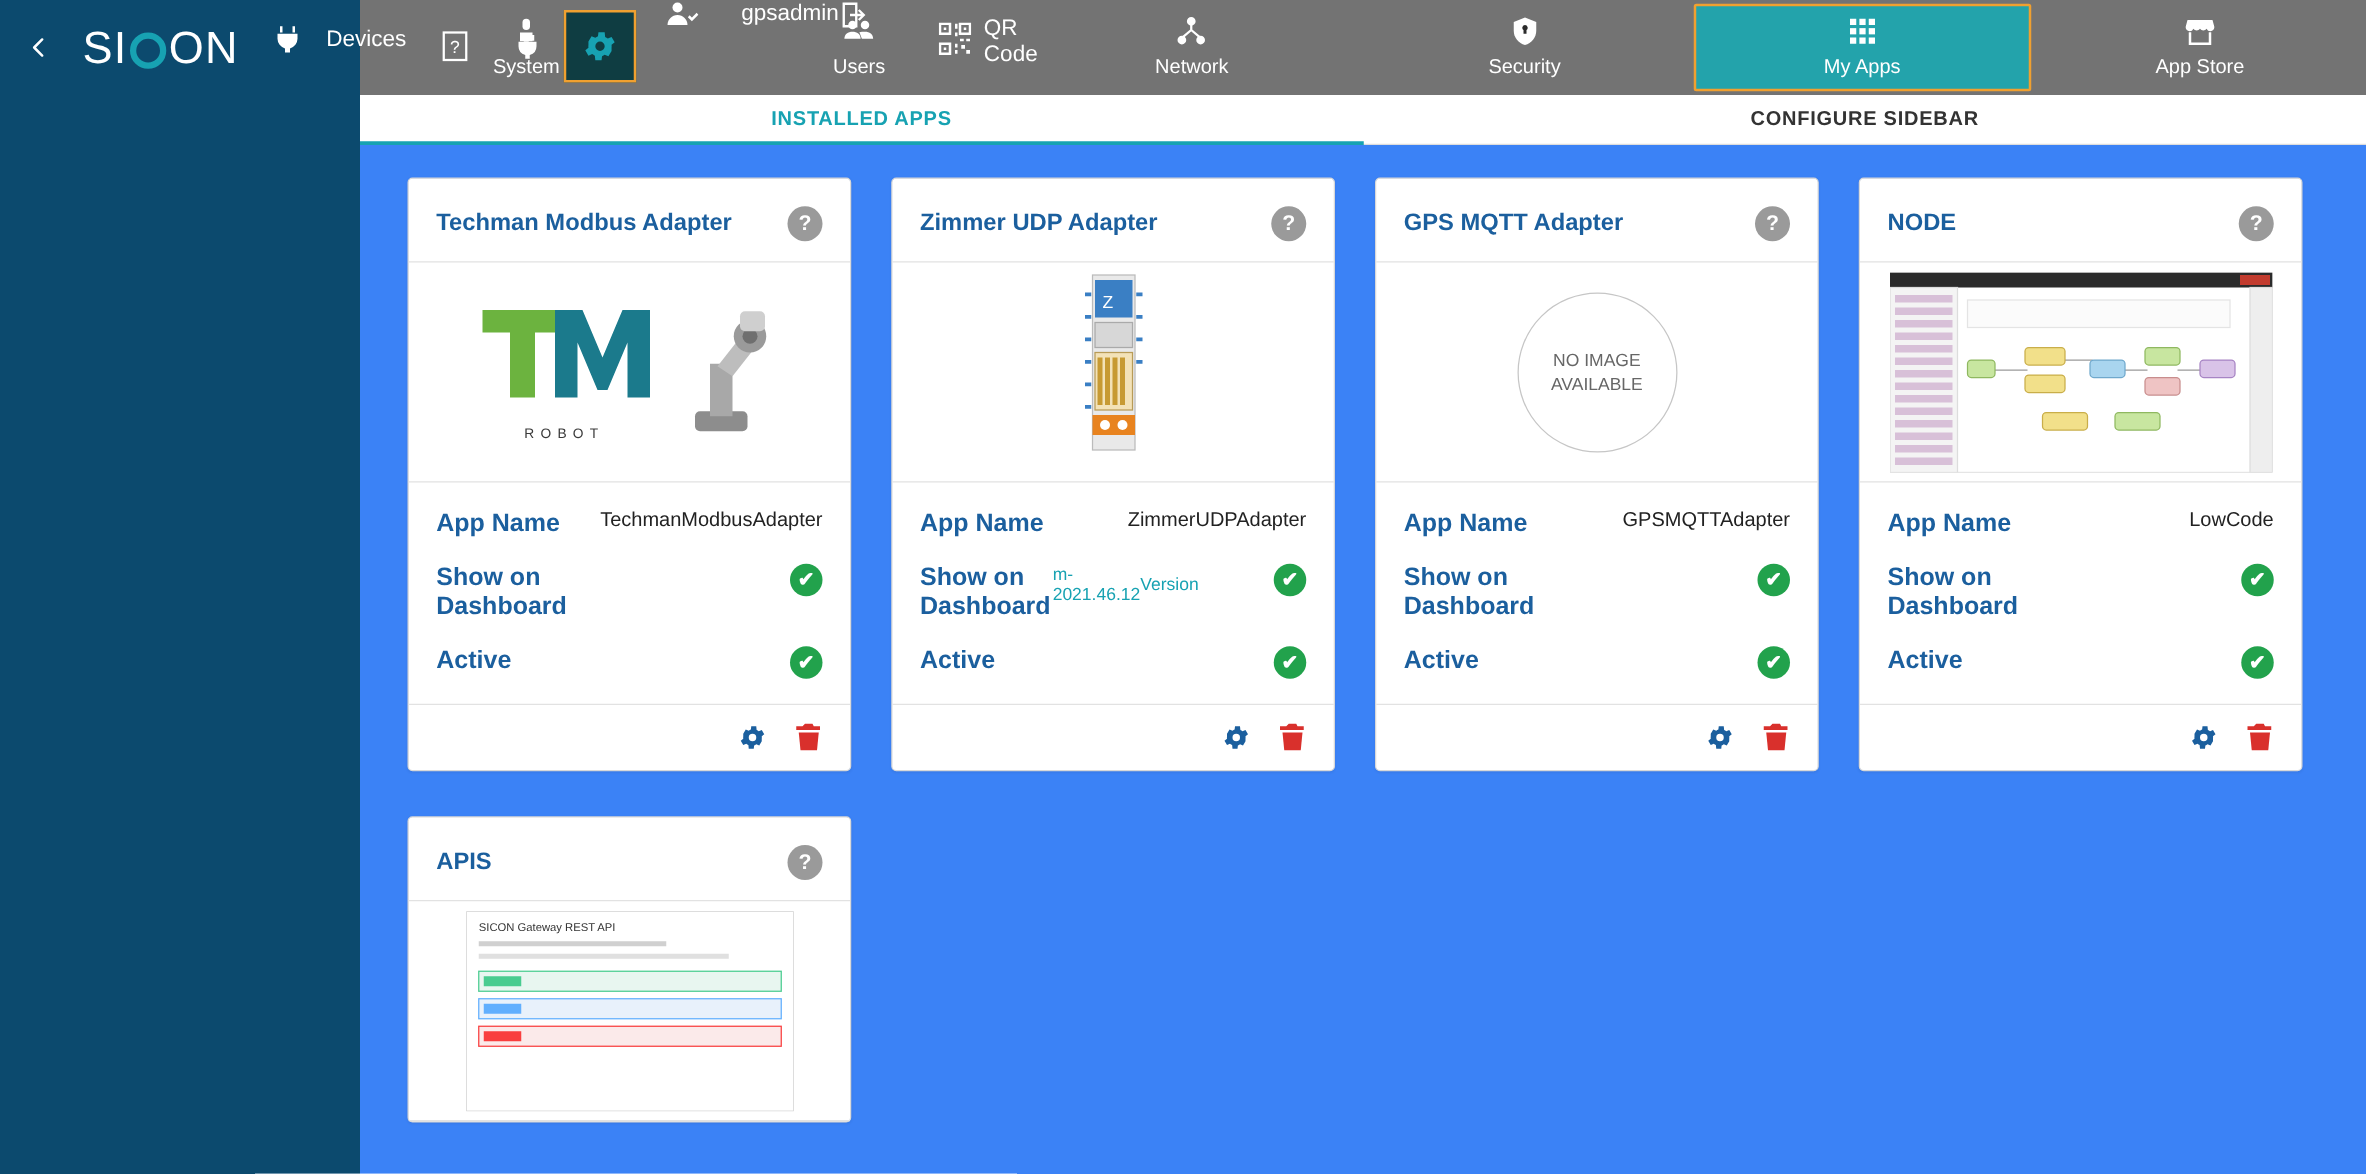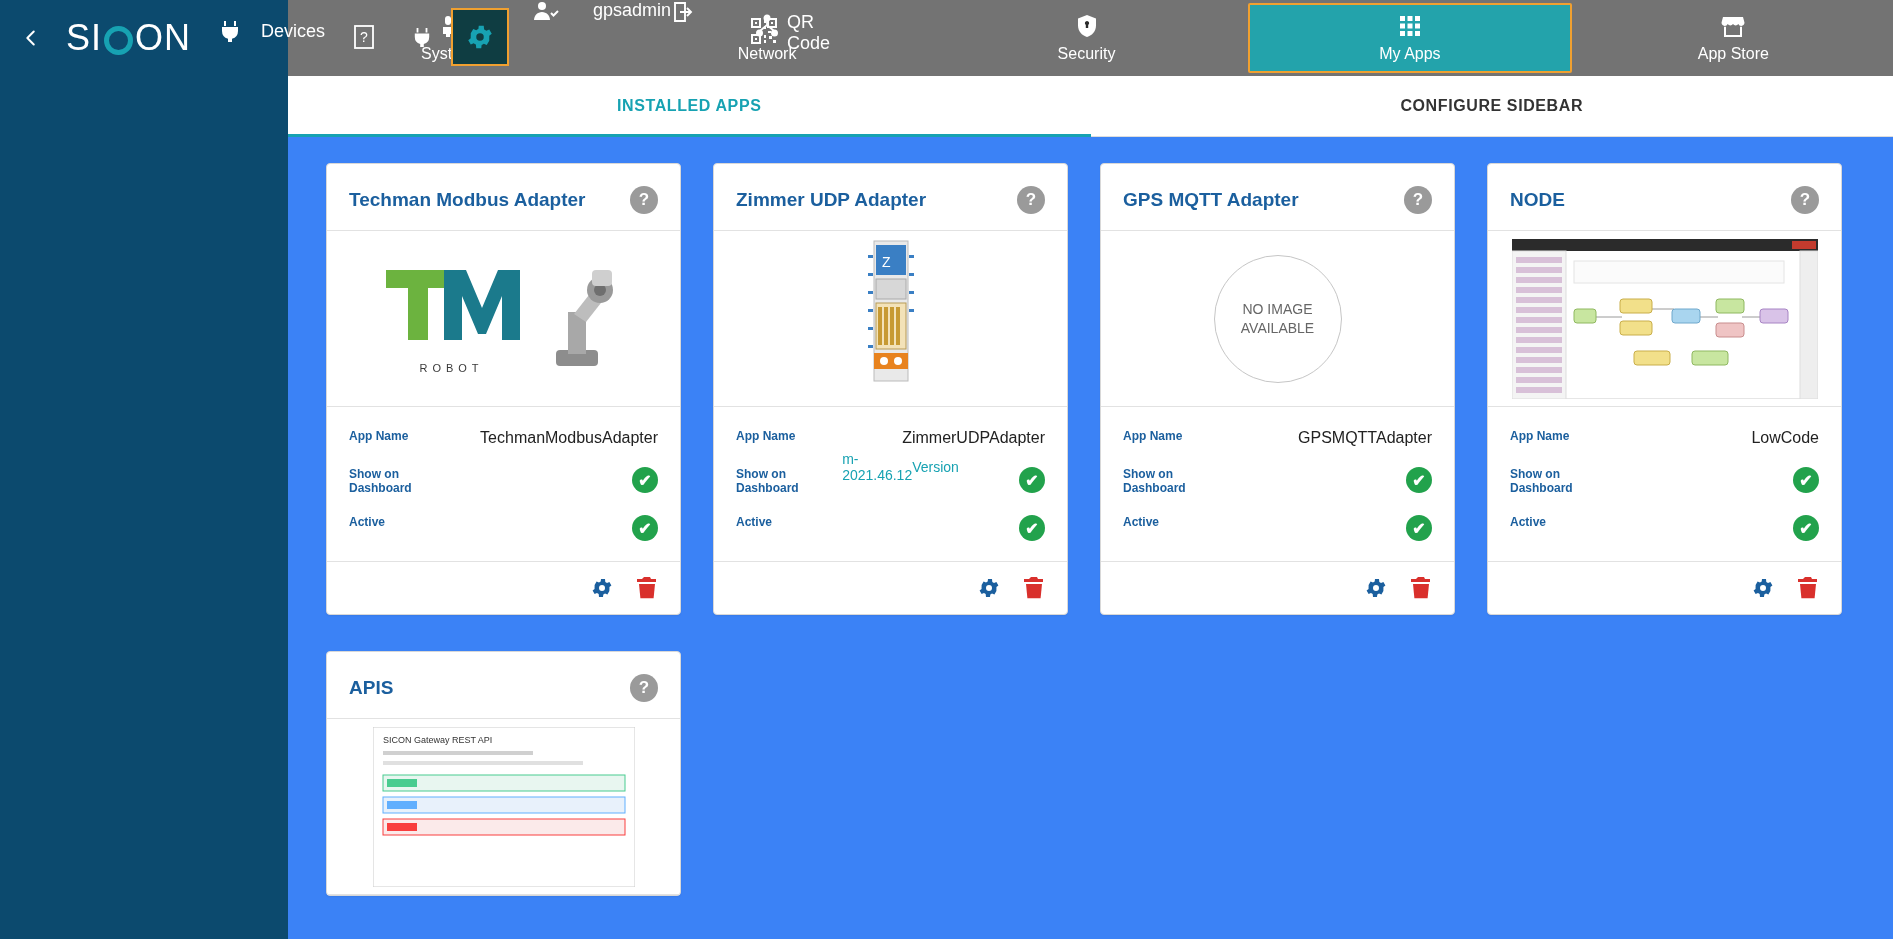--- a/index.html
+++ b/index.html
@@ -157,21 +157,21 @@
     font-size: 16px;
   }
   .topnav-item.active {
     background: #23a3ab;
     border: 2px solid #f0a030;
     margin: 3px 2px;
     border-radius: 2px;
   }
 
   .subtabs {
-    height: 61px;
+    height: 40px;
     display: flex;
     border-bottom: 1px solid #dddddd;
     position: relative;
   }
   .subtab {
     flex: 1;
     display: flex;
     align-items: center;
     justify-content: center;
     font-size: 16px;
@@ -263,21 +263,21 @@
   .prop-row {
     display: flex;
     align-items: flex-start;
     justify-content: space-between;
     margin-bottom: 20px;
     gap: 10px;
   }
   .prop-row:last-child { margin-bottom: 4px; }
   .prop-key {
     color: #1b5f9e;
-    font-size: 12px;
+    font-size: 20px;
     font-weight: bold;
     max-width: 110px;
   }
   .prop-val {
     color: #222222;
     font-size: 16px;
     text-align: right;
   }
   .check {
     width: 26px; height: 26px;
@@ -409,20 +409,31 @@
         <span>
           <svg width="24" height="24" viewBox="0 0 24 24" fill="#ffffff">
               <rect x="9" y="2" width="6" height="9" rx="3"></rect>
               <path d="M7 13h10v7H7z"></path>
               <rect x="10" y="20" width="4" height="3"></rect>
             </svg>
         </span>
         <span class="tn-label">System</span>
       </div>
 
+      <div class="topnav-item">
+        <span>
+          <svg width="26" height="24" viewBox="0 0 26 24" fill="#ffffff">
+              <circle cx="8" cy="7" r="3.4"></circle>
+              <circle cx="18" cy="7" r="3.4"></circle>
+              <path d="M1.5 18c0-3.6 2.9-5.6 6.5-5.6s6.5 2 6.5 5.6z"></path>
+              <path d="M13.5 12.8c1.2-.3 2.7-.4 4.5-.4 3.6 0 6.5 2 6.5 5.6h-9"></path>
+            </svg>
+        </span>
+        <span class="tn-label">Users</span>
+      </div>
 
       <div class="topnav-item">
         <span>
           <svg width="24" height="24" viewBox="0 0 24 24" fill="none" stroke="#ffffff" stroke-width="1.8">
               <circle cx="12" cy="4" r="2.6" fill="#fff"></circle>
               <circle cx="4.5" cy="19" r="2.6" fill="#fff"></circle>
               <circle cx="19.5" cy="19" r="2.6" fill="#fff"></circle>
               <path d="M12 7v4M12 11L5.5 16.5M12 11l6.5 5.5"></path>
             </svg>
         </span>

